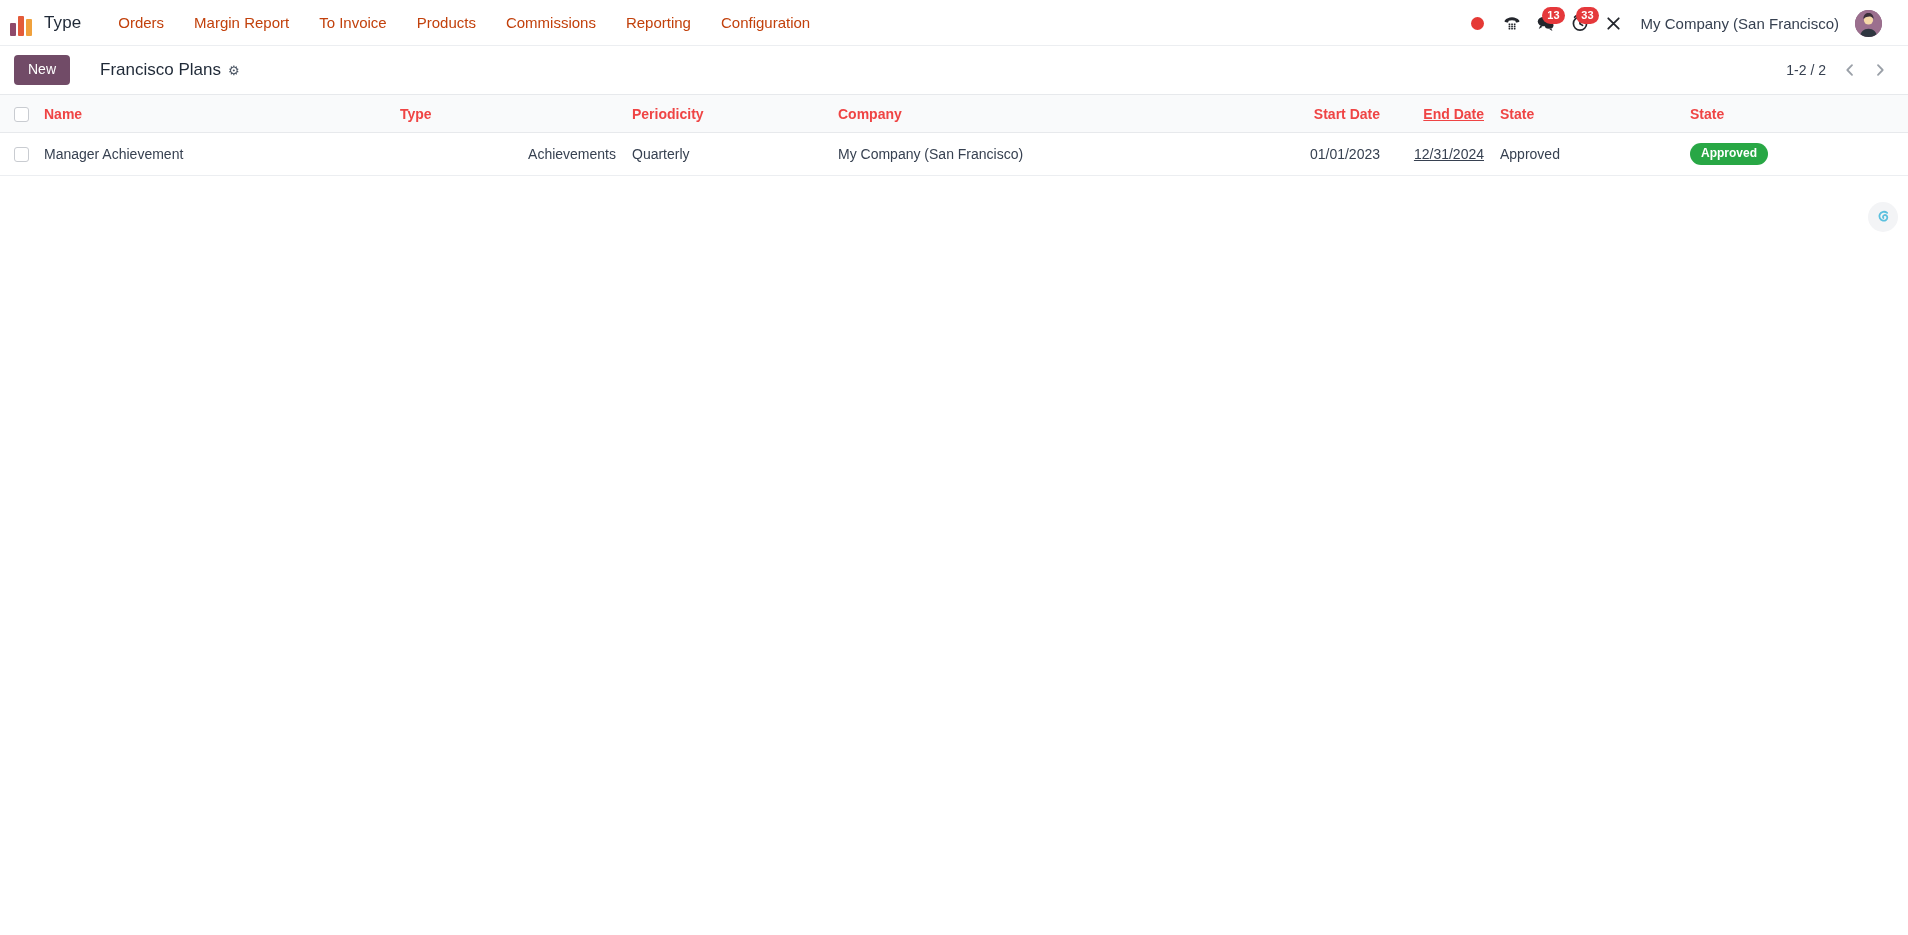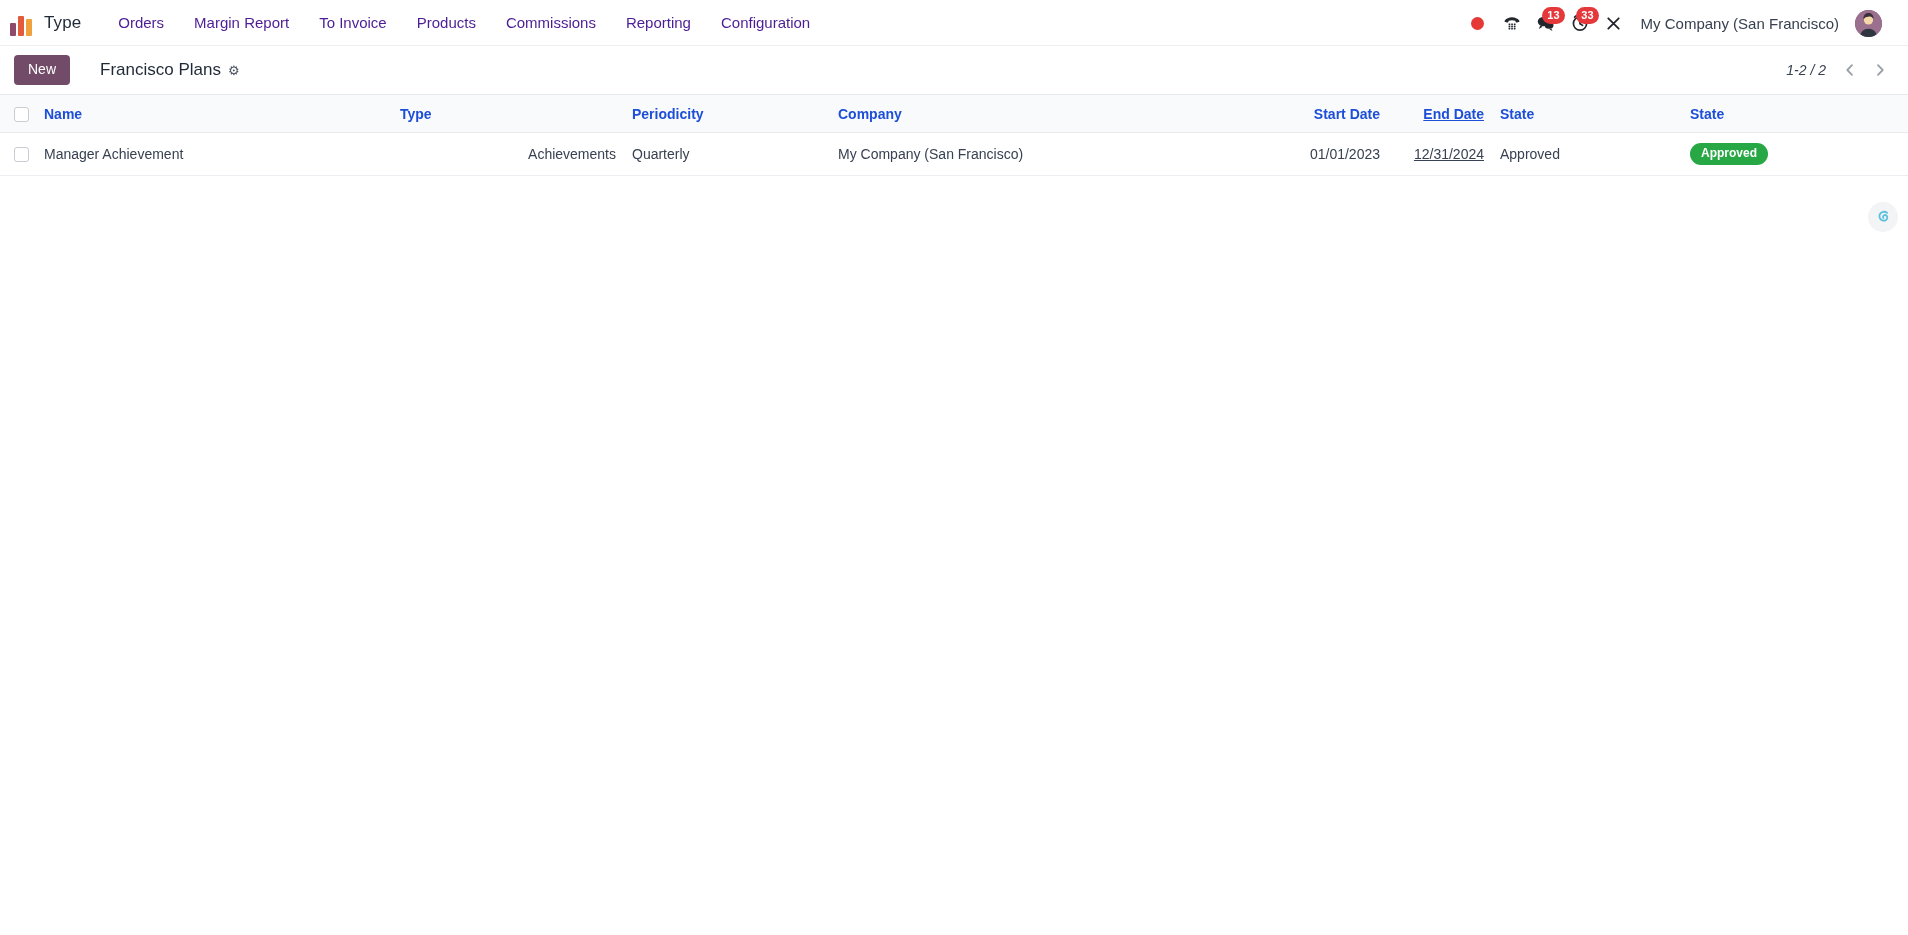--- a/index.html
+++ b/index.html
@@ -35,21 +35,21 @@
   .app-name {
     font-size: 17px;
     color: #1f2937;
     margin-right: 22px;
     letter-spacing: .1px;
     cursor: pointer;
   }
   .menu-list { display: flex; align-items: center; gap: 0; }
   .menu-item {
     font-size: 15px;
-    color: #4c1d95;
+    color: #c2410c;
     padding: 6px 15px;
     border-radius: 4px;
     cursor: pointer;
     white-space: nowrap;
   }
 
   .systray {
     position: absolute;
     right: 26px; top: 0;
     height: 46px;
@@ -174,21 +174,20 @@
     position: absolute;
     right: 14px;
     display: flex; align-items: center; gap: 2px;
   }
   .pager-label {
     font-size: 14px;
     color: #374151;
     margin-right: 8px;
     white-space: nowrap;
     cursor: pointer;
-    font-style: italic;
   }
   .pager-btn {
     width: 28px; height: 28px;
     display: flex; align-items: center; justify-content: center;
     cursor: pointer;
     border-radius: 4px;
     color: #9aa0a8;
   }
 
   
@@ -197,21 +196,21 @@
     width: 100%;
     border-collapse: collapse;
     table-layout: fixed;
   }
   table.o-list thead th {
     background: #f9fafb;
     border-top: 1px solid #e7e9ec;
     border-bottom: 1px solid #e7e9ec;
     font-size: 14px;
     font-weight: 700;
-    color: #1d4ed8;
+    color: #ef4444;
     text-align: left;
     padding: 10px 8px;
     height: 38px;
     white-space: nowrap;
     cursor: pointer;
     user-select: none;
   }
   table.o-list tbody td {
     border-bottom: 1px solid #eceef1;
     font-size: 14px;

